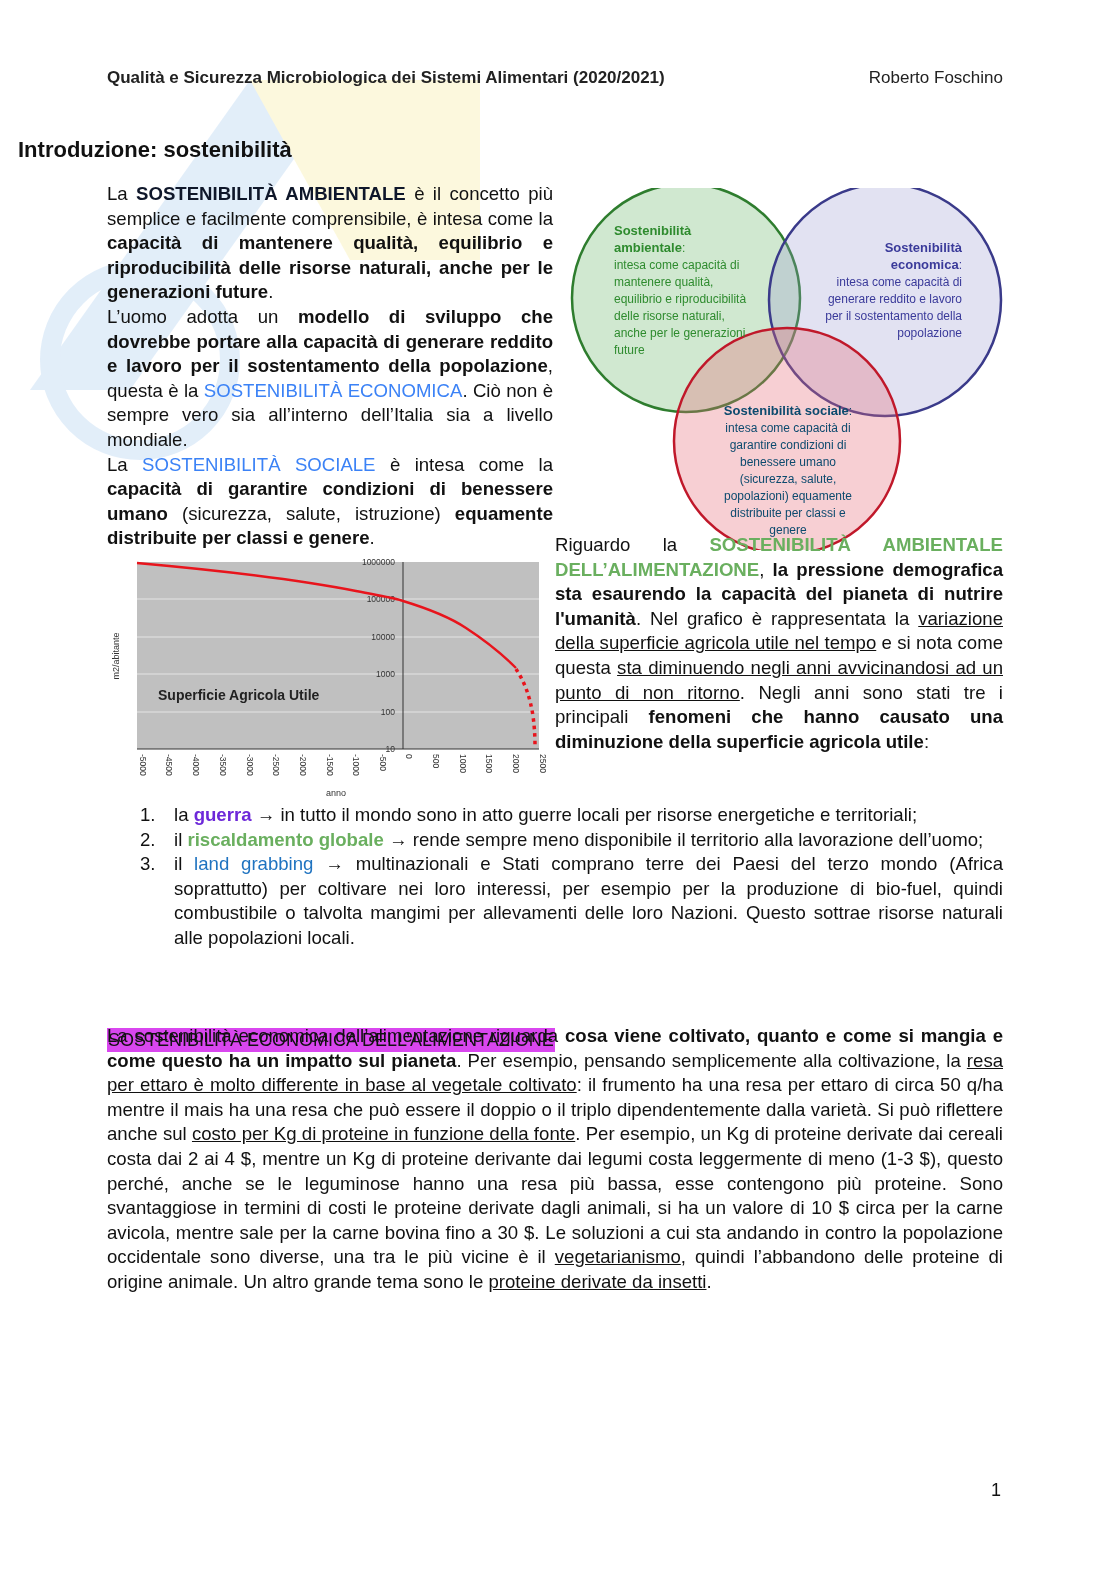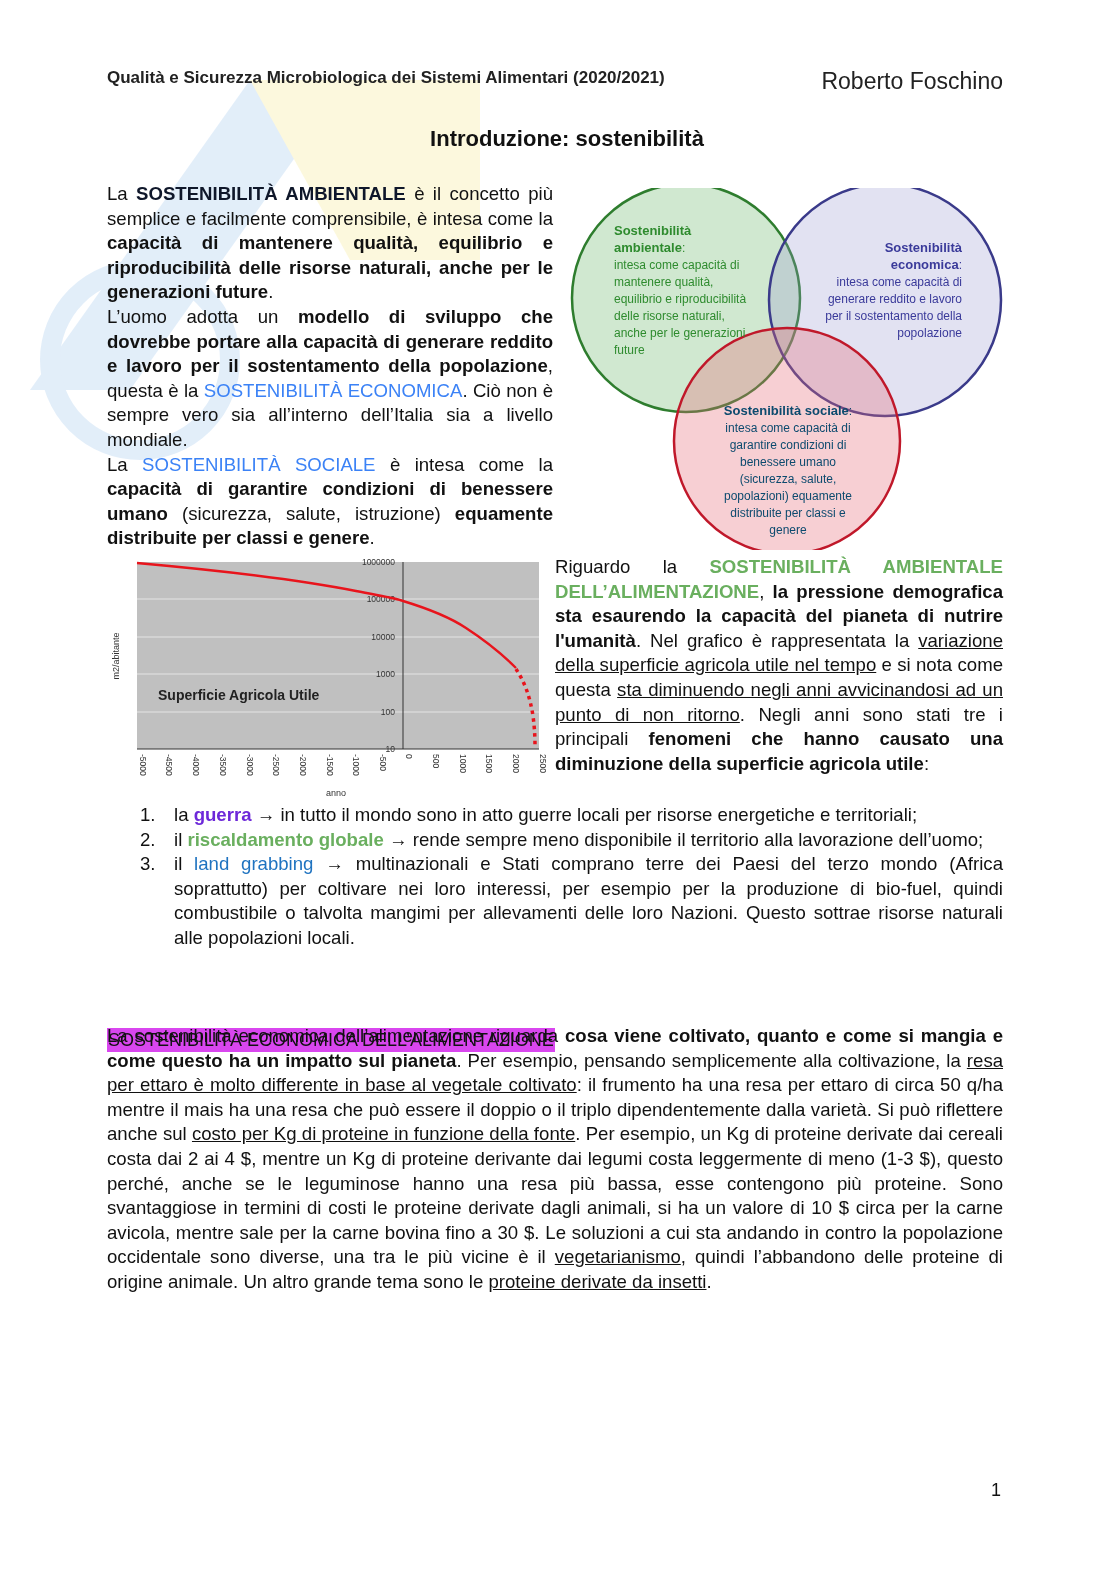--- a/index.html
+++ b/index.html
@@ -2,25 +2,25 @@
 <html><head>
 <meta charset="utf-8">
 <style>
   html, body { margin: 0; padding: 0; background: #ffffff; }
   body {
     width: 1116px; height: 1579px; position: relative; overflow: hidden;
     font-family: "Liberation Sans", sans-serif; color: #111;
   }
   .watermark { position: absolute; left: 20px; top: 60px; width: 470px; height: 420px; pointer-events: none; opacity: 0.22; }
   .hdr-left { position: absolute; left: 107px; top: 68px; font-size: 17px; color: #222; font-weight: bold; }
-  .hdr-right { position: absolute; right: 113px; top: 68px; font-size: 23px; color: #222; }
-  .title { position: absolute; left: 0; right: 0; top: 126px; text-align: center; font-size: 22px; font-weight: bold; padding-left: 18px; }
+  .hdr-right { position: absolute; right: 113px; top: 68px; font-size: 17px; color: #222; }
+  .title { position: absolute; left: 0; right: 0; top: 137px; text-align: left; font-size: 22px; font-weight: bold; padding-left: 18px; }
   .para { position: absolute; font-size: 18.6px; line-height: 24.6px; text-align: justify; }
   .p1 { left: 107px; top: 182px; width: 446px; }
-  .p2 { left: 555px; top: 555px; width: 448px; }
+  .p2 { left: 555px; top: 533px; width: 448px; }
   .b { font-weight: bold; }
   .red { color: #0f172a; font-weight: bold; }
   .green { color: #3b82f6; }
   .greenb { color: #6aaf5f; font-weight: bold; }
   .orange { color: #6d28d9; font-weight: bold; }
   .blue { color: #1f73c0; font-weight: normal; }
   .u { text-decoration: underline; }
 
   .venn { position: absolute; left: 568px; top: 188px; width: 440px; height: 362px; }
   .vtxt { position: absolute; font-size: 12px; line-height: 17px; }

